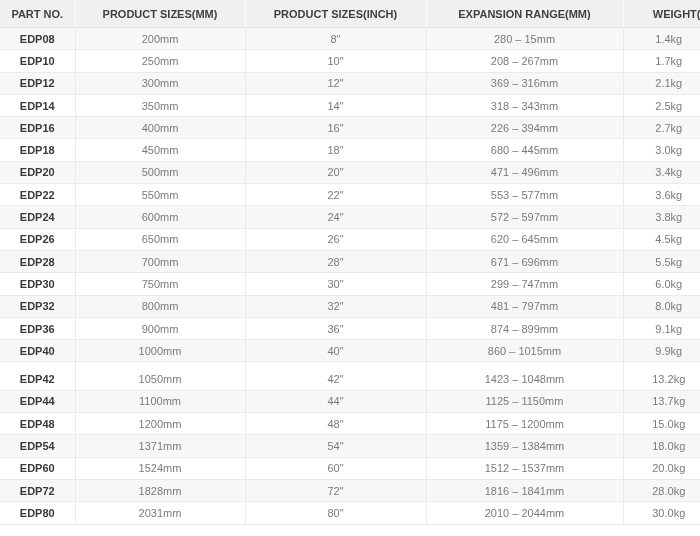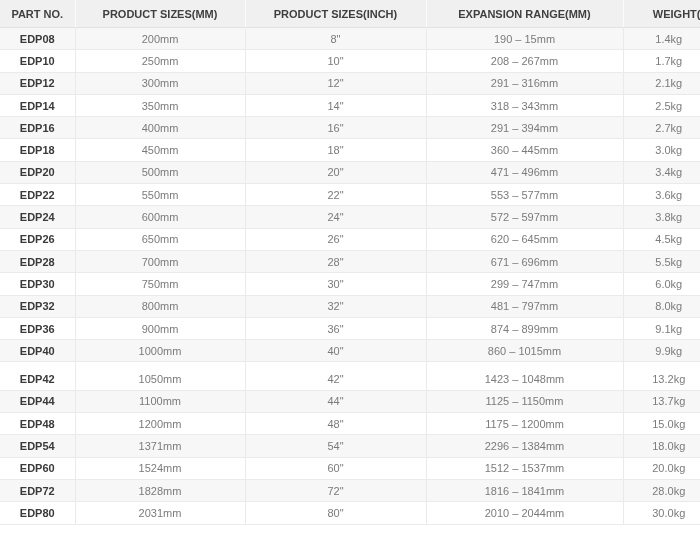--- a/index.html
+++ b/index.html
@@ -77,56 +77,56 @@
         <th>PRODUCT SIZES(INCH)</th>
         <th>EXPANSION RANGE(MM)</th>
         <th>WEIGHT(KG)</th>
       </tr>
     </thead>
     <tbody data-group="0">
         <tr>
           <td class="part-no">EDP08</td>
           <td>200mm</td>
           <td>8"</td>
-          <td>190 – 15mm</td>
+          <td>280 – 15mm</td>
           <td class="weight">1.4kg</td>
         </tr>
         <tr>
           <td class="part-no">EDP10</td>
           <td>250mm</td>
           <td>10"</td>
           <td>208 – 267mm</td>
           <td class="weight">1.7kg</td>
         </tr>
         <tr>
           <td class="part-no">EDP12</td>
           <td>300mm</td>
           <td>12"</td>
-          <td>291 – 316mm</td>
+          <td>369 – 316mm</td>
           <td class="weight">2.1kg</td>
         </tr>
         <tr>
           <td class="part-no">EDP14</td>
           <td>350mm</td>
           <td>14"</td>
           <td>318 – 343mm</td>
           <td class="weight">2.5kg</td>
         </tr>
         <tr>
           <td class="part-no">EDP16</td>
           <td>400mm</td>
           <td>16"</td>
-          <td>291 – 394mm</td>
+          <td>226 – 394mm</td>
           <td class="weight">2.7kg</td>
         </tr>
         <tr>
           <td class="part-no">EDP18</td>
           <td>450mm</td>
           <td>18"</td>
-          <td>360 – 445mm</td>
+          <td>680 – 445mm</td>
           <td class="weight">3.0kg</td>
         </tr>
         <tr>
           <td class="part-no">EDP20</td>
           <td>500mm</td>
           <td>20"</td>
           <td>471 – 496mm</td>
           <td class="weight">3.4kg</td>
         </tr>
         <tr>
@@ -214,21 +214,21 @@
           <td class="part-no">EDP48</td>
           <td>1200mm</td>
           <td>48"</td>
           <td>1175 – 1200mm</td>
           <td class="weight">15.0kg</td>
         </tr>
         <tr>
           <td class="part-no">EDP54</td>
           <td>1371mm</td>
           <td>54"</td>
-          <td>2296 – 1384mm</td>
+          <td>1359 – 1384mm</td>
           <td class="weight">18.0kg</td>
         </tr>
         <tr>
           <td class="part-no">EDP60</td>
           <td>1524mm</td>
           <td>60"</td>
           <td>1512 – 1537mm</td>
           <td class="weight">20.0kg</td>
         </tr>
         <tr>

